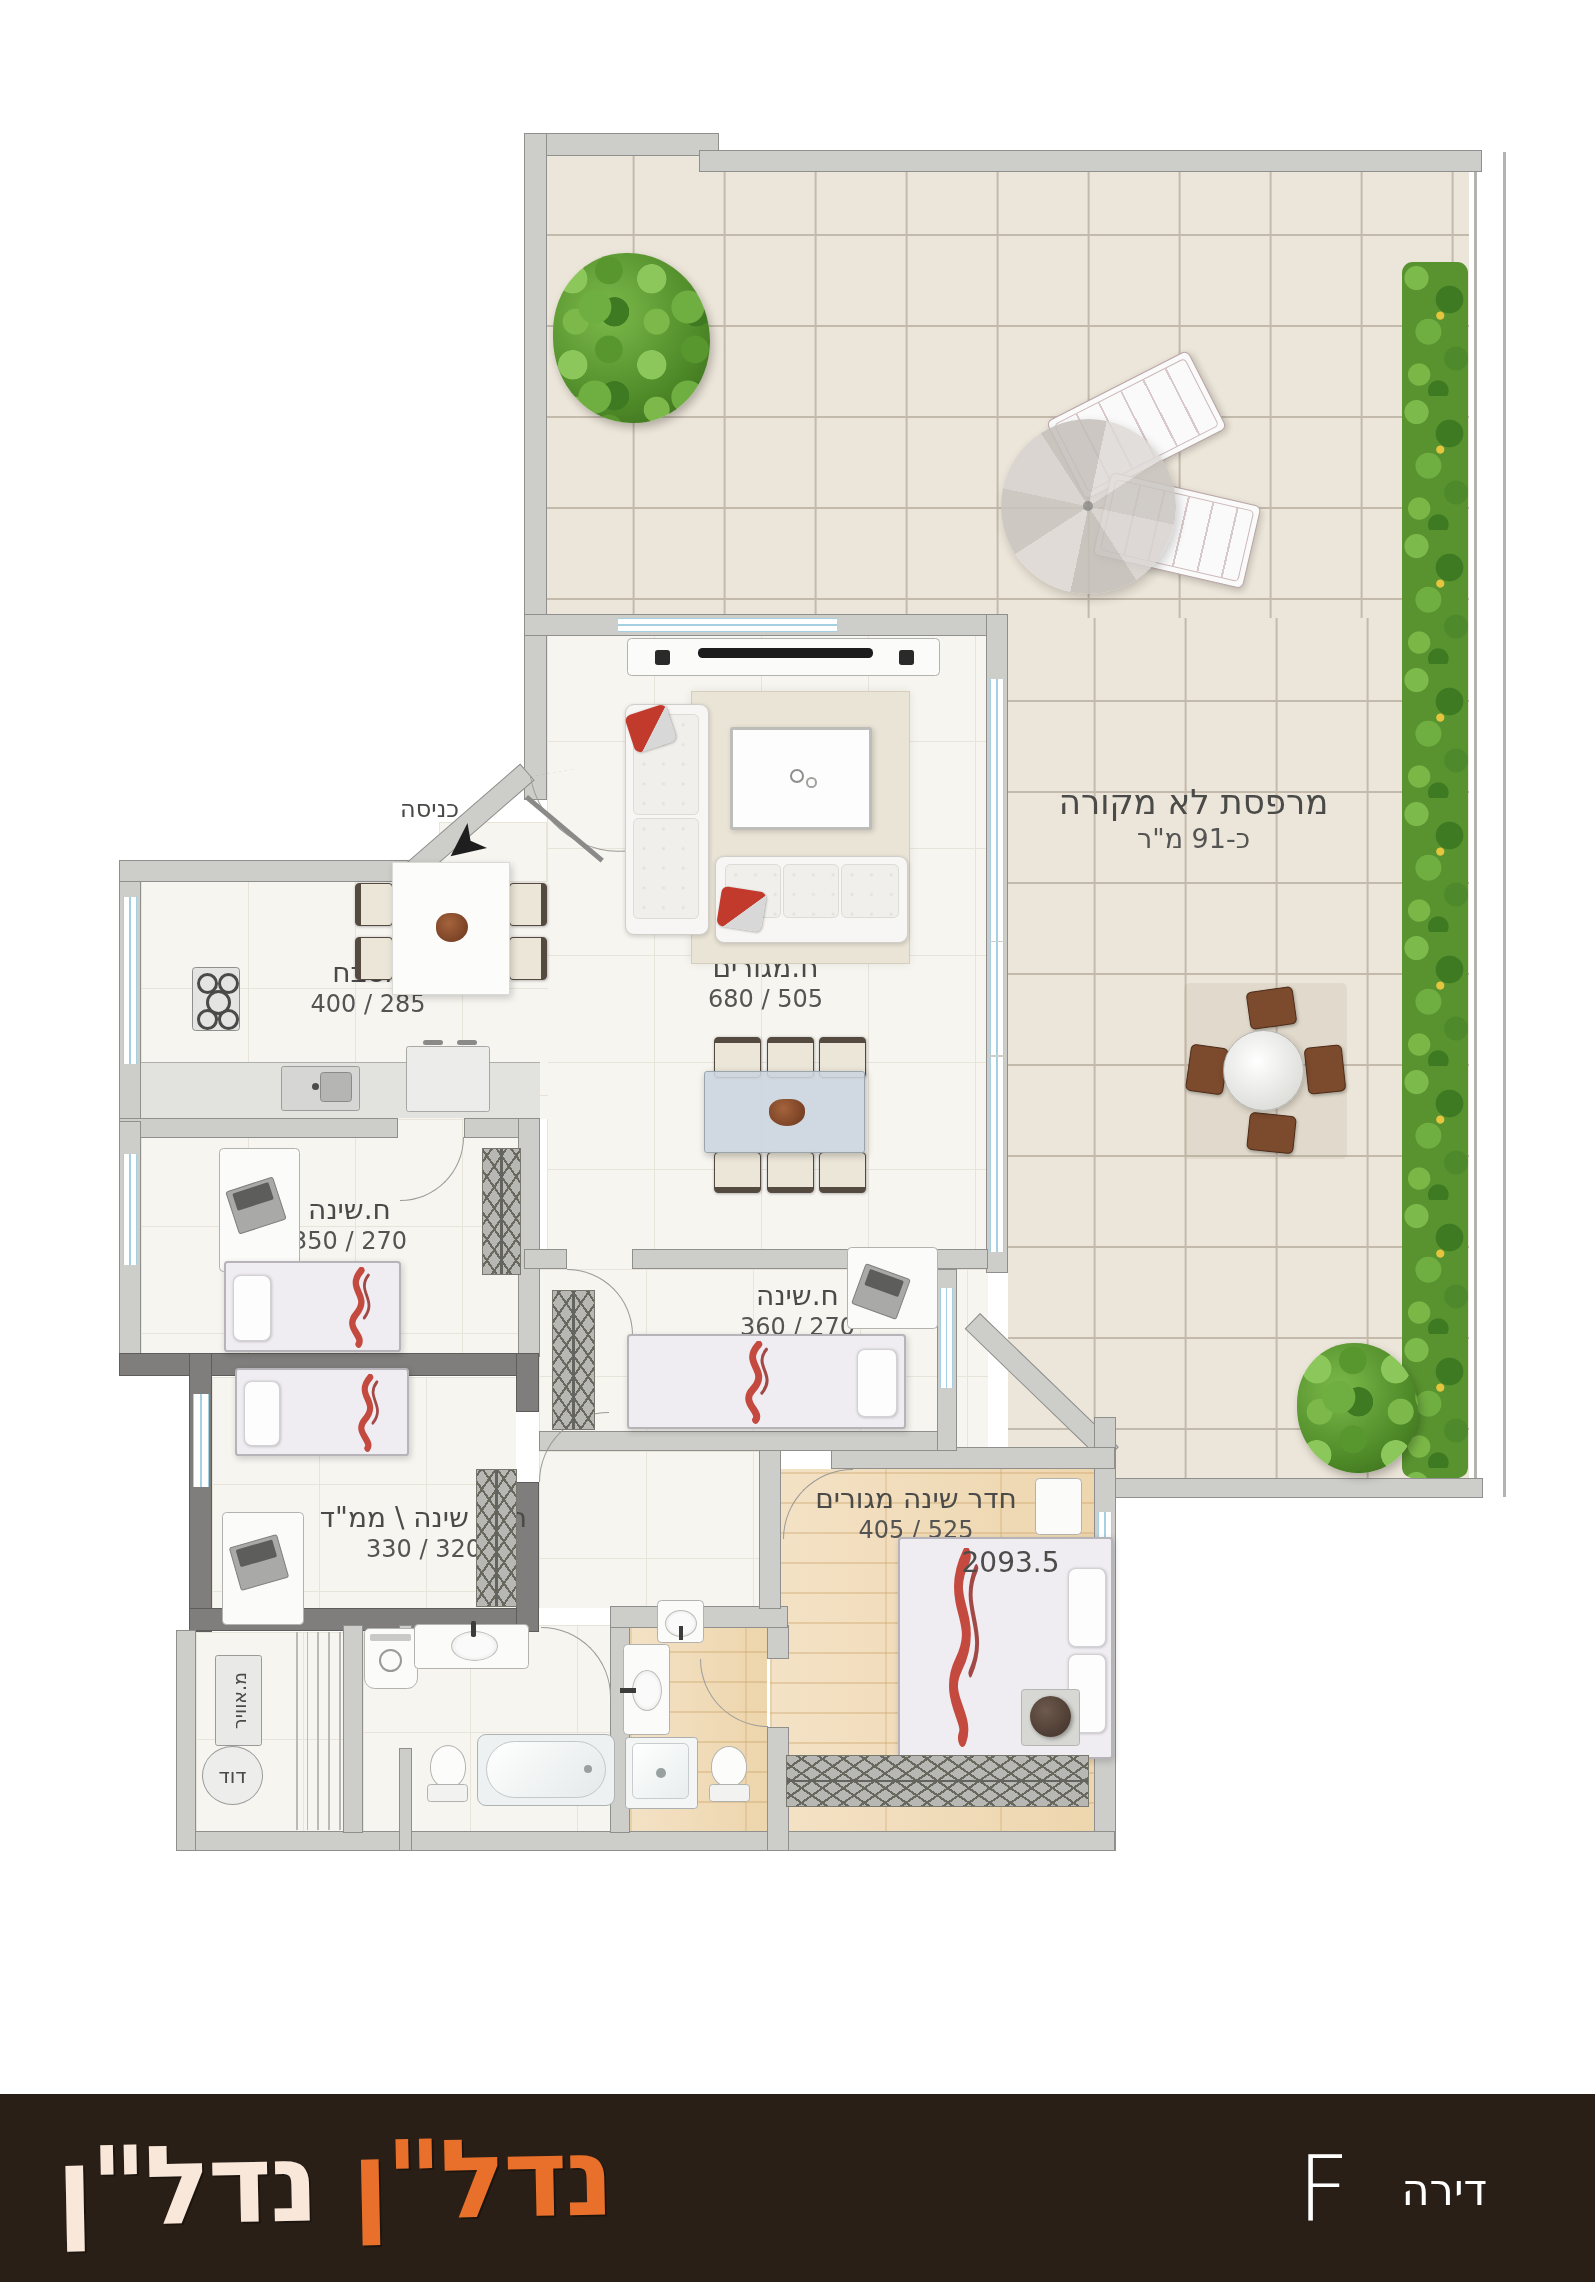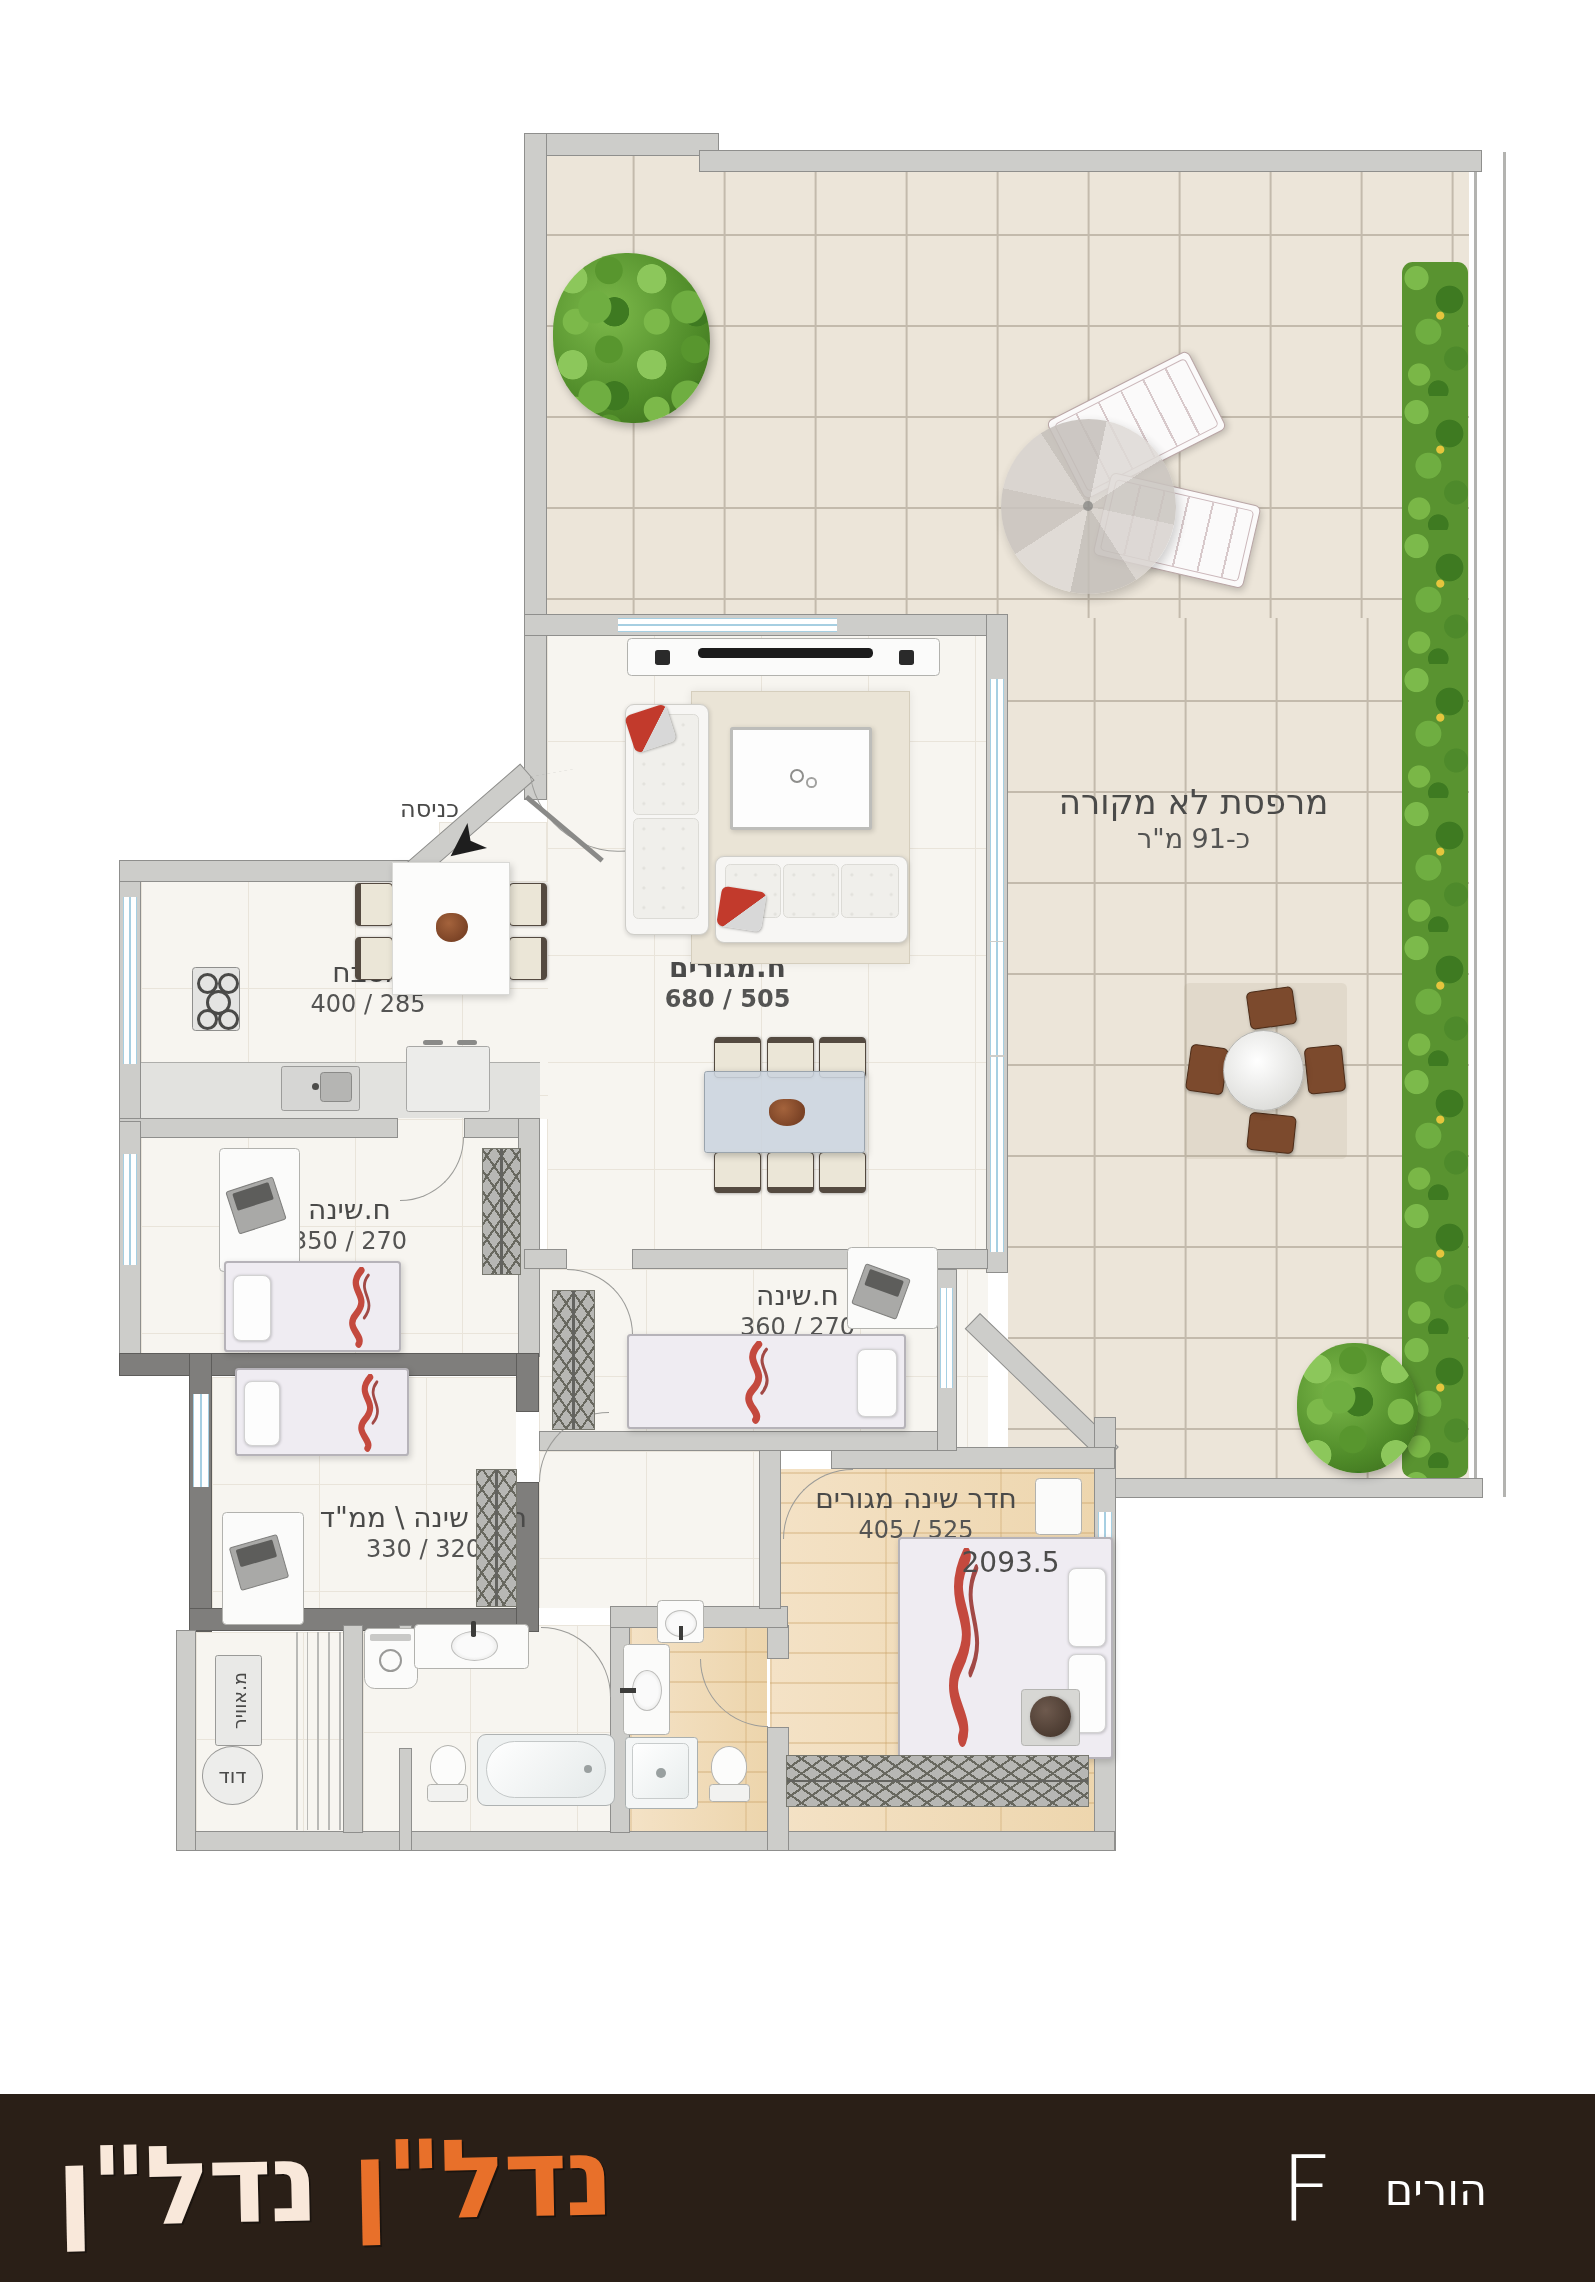--- a/index.html
+++ b/index.html
@@ -183,21 +183,21 @@
   <div class="a arc arc-tr" style="left:567px;top:1269px;width:66px;height:66px;"></div>
   <div class="a arc arc-tl" style="left:539px;top:1412px;width:70px;height:70px;"></div>
   <div class="a arc arc-tr" style="left:541px;top:1627px;width:70px;height:70px;"></div>
   <div class="a arc arc-bl" style="left:700px;top:1659px;width:68px;height:68px;"></div>
   <div class="a arc arc-tl" style="left:783px;top:1469px;width:70px;height:70px;"></div>
 
   <div class="a label big" style="left:1039px;top:782px;width:309px;">
     <div class="t">מרפסת לא מקורה</div>
     <div class="d">כ-91 מ"ר</div>
   </div>
-  <div class="a label" style="left:647px;top:951px;width:161px;font-weight:bold;">
+  <div class="a label" style="left:685px;top:951px;width:161px;">
     <div class="t">ח.מגורים</div>
     <div class="d">680 / 505</div>
   </div>
   <div class="a label" style="left:285px;top:956px;width:166px;">
     <div class="t">מטבח</div>
     <div class="d">400 / 285</div>
   </div>
   <div class="a label" style="left:269px;top:1193px;width:161px;">
     <div class="t">ח.שינה</div>
     <div class="d">350 / 270</div>
@@ -387,19 +387,19 @@
   <div class="a brownchair" style="left:1306px;top:1046px;width:38px;height:47px;transform:rotate(-6deg);"></div>
   <div class="a" style="left:1223px;top:1030px;width:81px;height:81px;background:radial-gradient(circle at 42% 38%,#ffffff,#dcdcd9 78%);border:1.8px solid #b5b5b2;border-radius:50%;box-shadow:1.8px 2.7px 7.2px rgba(0,0,0,.22);"></div>
 
   <div id="bar" class="a" style="left:0;top:2094px;width:1596px;height:188px;">
     <div class="a brand" style="left:56px;top:25px;">
       <span class="w1">נדל"ן</span>
       <span> </span>
       <span class="w2">נדל"ן</span>
     </div>
     <div class="a unit" style="right:109px;top:43px;">
-      <span class="uw">הורים</span>
+      <span class="uw">דירה</span>
       <span class="ul">F</span>
     </div>
   </div>
 
 </div>
 
 
 </body></html>

